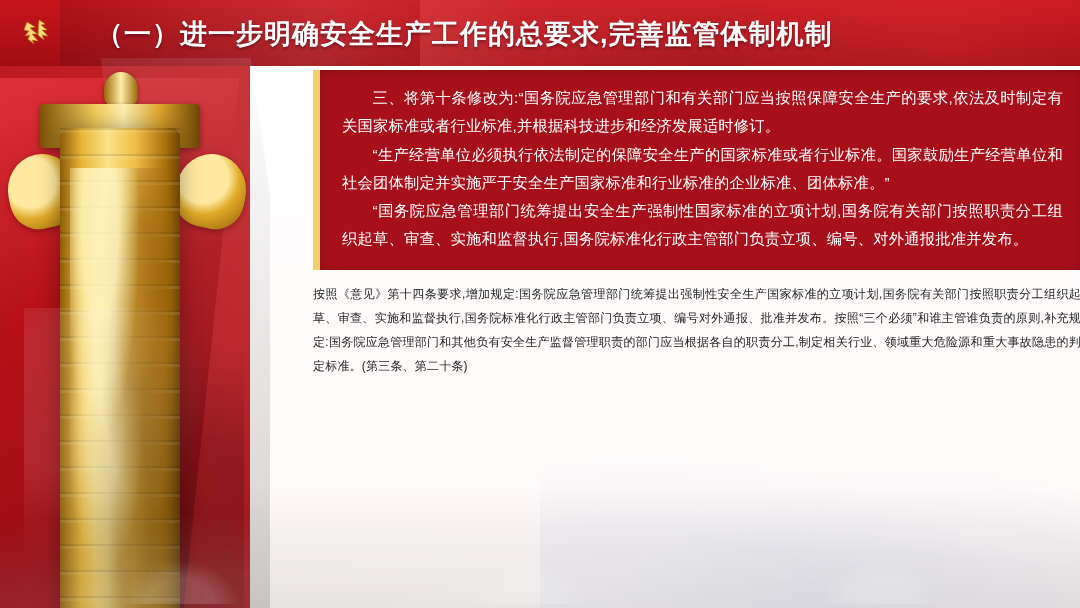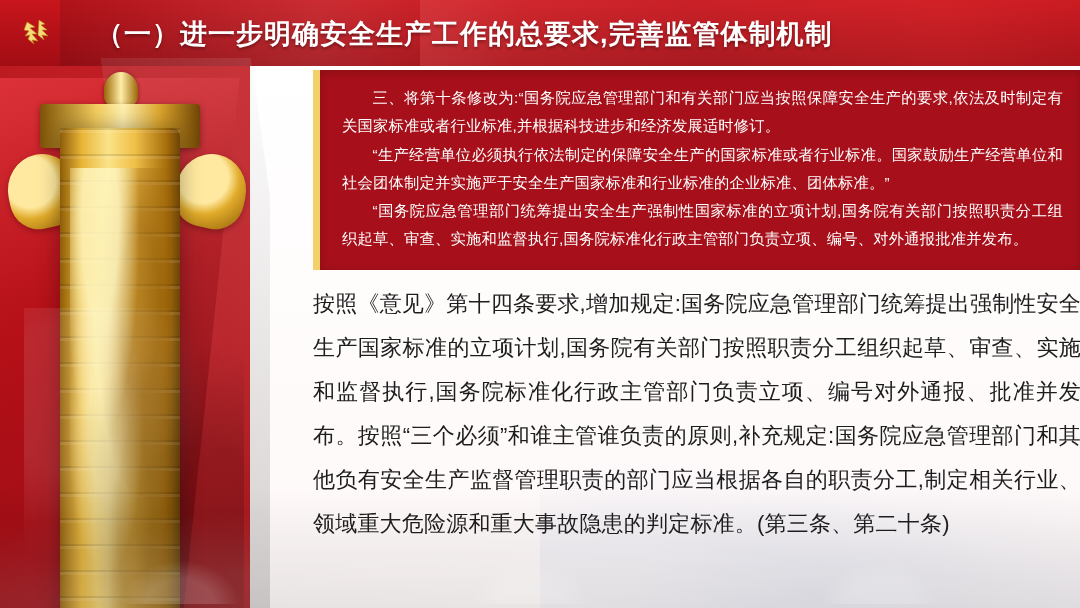--- a/index.html
+++ b/index.html
@@ -156,21 +156,21 @@
     margin-top: 20px;
     color: #b90f17;
     font-size: 18px;
     font-weight: bold;
     letter-spacing: 0.4px;
   }
   .body-text {
     margin-top: 12px;
     width: 768px;
     color: #1d1d1d;
-    font-size: 22px;
+    font-size: 12px;
     line-height: 2.0;
     text-align: justify;
     letter-spacing: 0.2px;
   }
 
   
   .white-card {
     position: absolute; left: 250px; top: 56px; width: 830px; height: 552px;
     background: #ffffff;
     opacity: 1;

